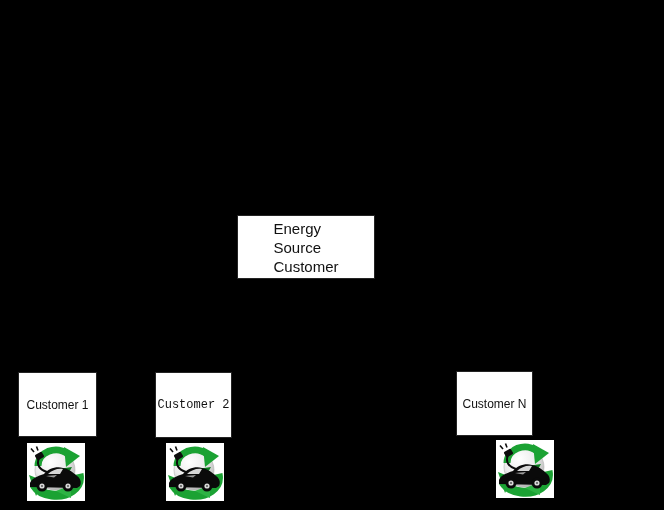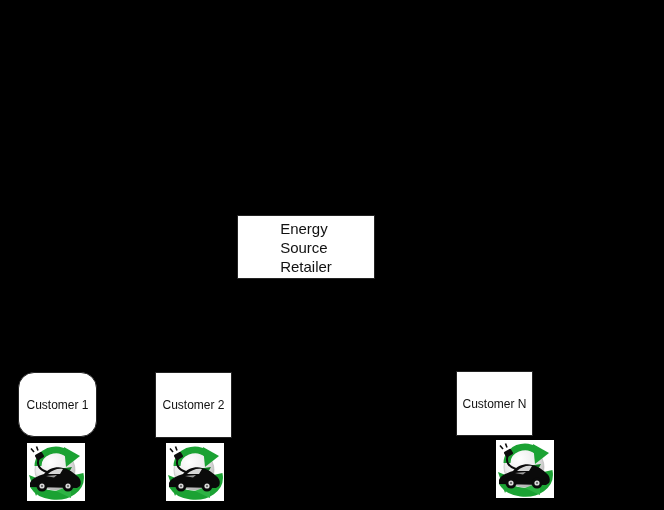--- a/index.html
+++ b/index.html
@@ -37,22 +37,22 @@
     line-height: 19px;
   }
   .customer-box {
     display: flex;
     align-items: center;
     justify-content: center;
     font-size: 12px;
     line-height: 14px;
     white-space: nowrap;
   }
-  .customer-1 { left: 18px;  top: 372px; width: 79px; height: 65px; border-radius: 16px; }
-  .customer-2 { left: 155px; top: 372px; width: 77px; height: 66px; }
+  .customer-1 { left: 18px;  top: 372px; width: 79px; height: 65px; }
+  .customer-2 { left: 155px; top: 372px; width: 77px; height: 66px; font-family: Liberation Mono, monospace; }
   .customer-n { left: 456px; top: 371px; width: 77px; height: 65px; }
   .ev-icon {
     position: absolute;
     width: 58px;
     height: 58px;
   }
   .ev-icon-1 { left: 27px;  top: 443px; }
   .ev-icon-2 { left: 166px; top: 443px; }
   .ev-icon-n { left: 496px; top: 440px; }
   .g-main { fill: var(--icon-green, #1ba233); }
@@ -106,21 +106,21 @@
         <rect x="8.5" y="10" width="8" height="6" rx="1.2" fill="#0d0d0d" transform="rotate(-30 12.5 13)"></rect>
         <path d="M7,9 L4,5.5 M11,7.5 L9.5,3.5" stroke="#0d0d0d" stroke-width="1.6" fill="none"></path>
       </symbol>
     </defs>
   </svg>
 
   <div class="box retailer-box">
     <div class="retailer-text">
       <div>Energy</div>
       <div>Source</div>
-      <div>Retailer</div>
+      <div>Customer</div>
     </div>
   </div>
 
   <div class="box customer-box customer-1">
     <span>Customer 1</span>
   </div>
   <svg class="ev-icon ev-icon-1" viewBox="0 0 58 58">
     <use href="#evsym"></use>
   </svg>
 

